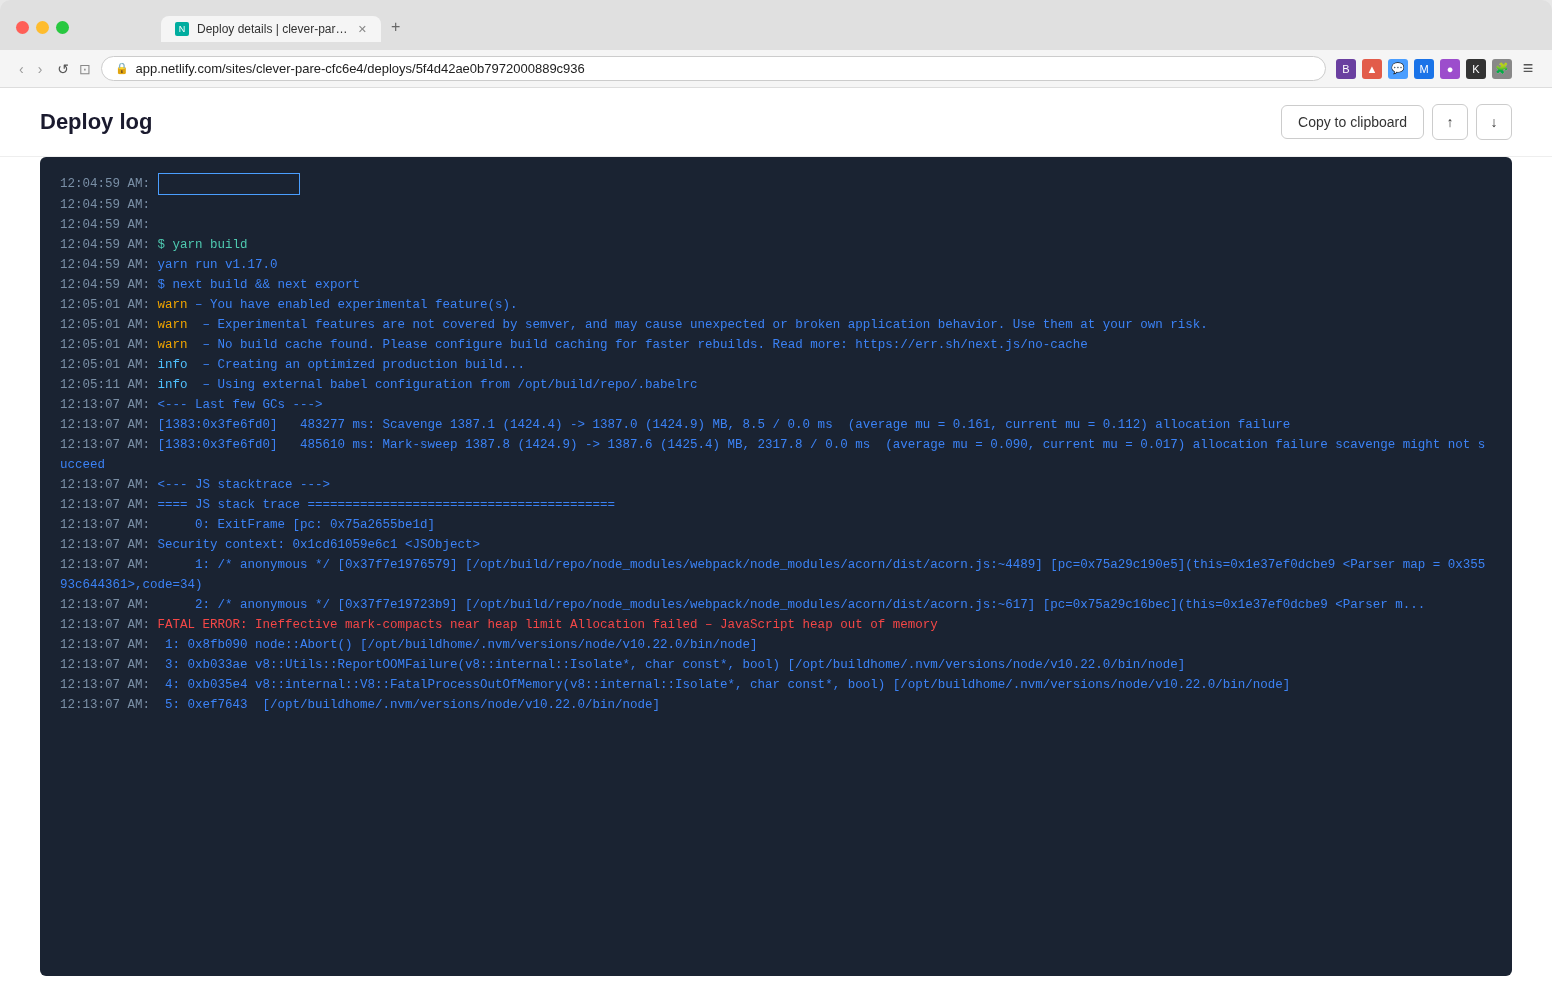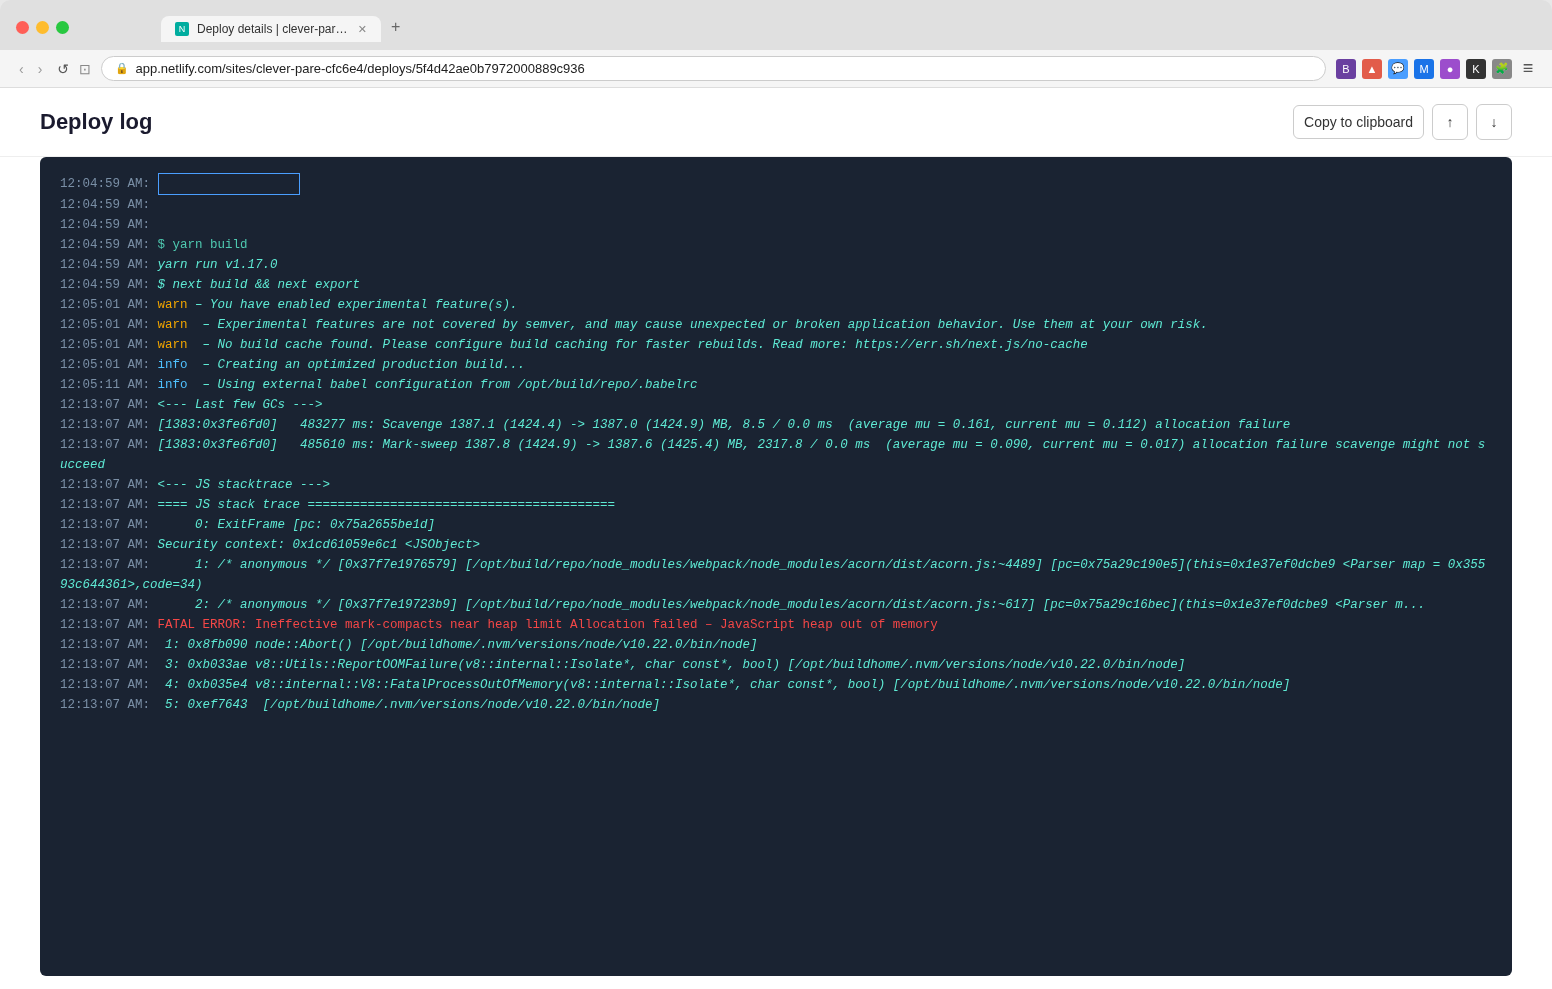--- a/index.html
+++ b/index.html
@@ -205,21 +205,21 @@
     .header-actions {
       display: flex;
       align-items: center;
       gap: 8px;
     }
 
     .copy-btn {
       background: white;
       border: 1px solid #ccc;
       border-radius: 6px;
-      padding: 8px 10px;
+      padding: 8px 16px;
       font-size: 14px;
       color: #333;
       cursor: pointer;
       font-family: inherit;
     }
 
     .nav-arrow-btn {
       background: white;
       border: 1px solid #ccc;
       border-radius: 6px;
@@ -267,22 +267,21 @@
 
     .log-line .info-label {
       color: #4fc1ff;
     }
 
     .log-line .error-label {
       color: #f44747;
     }
 
     .log-line .normal {
-      color: #5eead4;
-      font-style: italic;
+      color: #3b82f6;
     }
   </style>
 </head>
 <body>
 
 <div class="browser-chrome">
 
   <div class="title-bar">
     <div class="window-controls">
       <button class="window-btn btn-close"></button>

